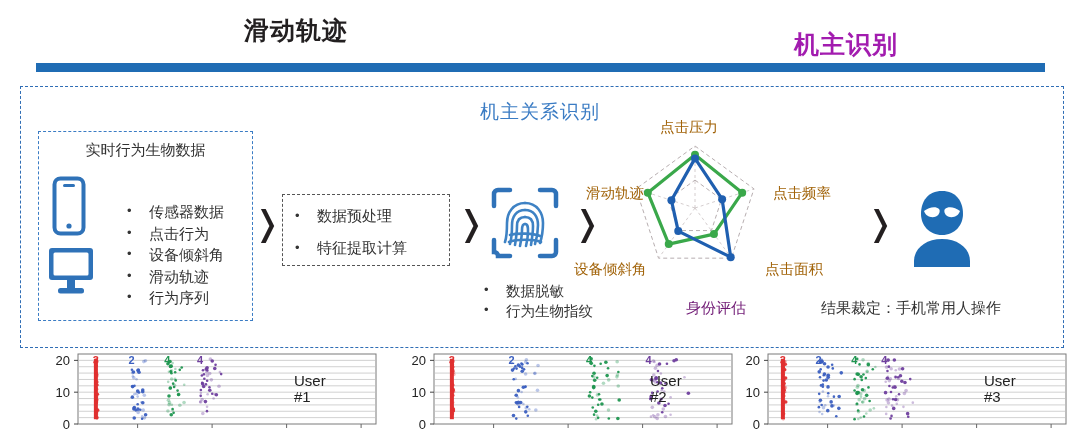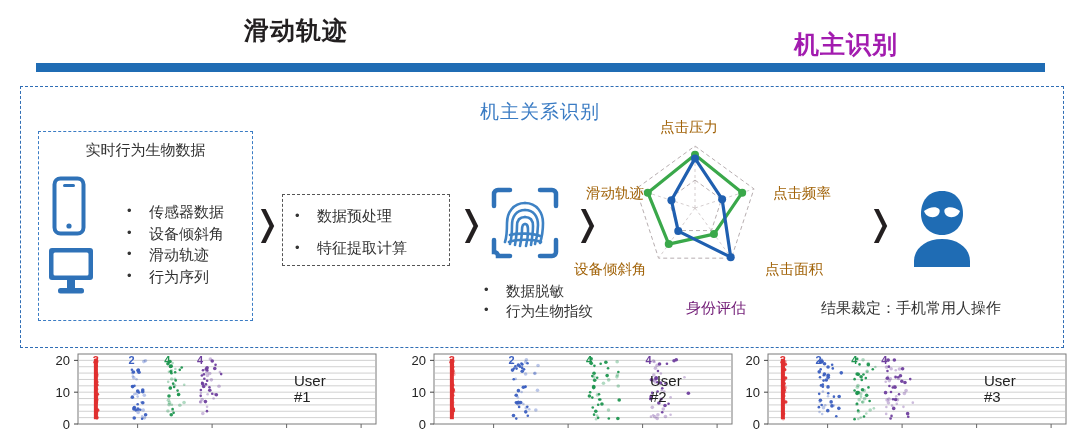--- a/index.html
+++ b/index.html
@@ -207,20 +207,21 @@
     <rect x="2" y="2" width="44" height="32" rx="3" fill="#2f72b8"></rect>
     <rect x="6.5" y="6.5" width="35" height="23" rx="1.5" fill="#ffffff"></rect>
     <circle cx="24" cy="31.5" r="1.6" fill="#2f72b8"></circle>
     <rect x="20" y="34" width="8" height="8" fill="#2f72b8"></rect>
     <rect x="11" y="42" width="26" height="5.5" rx="2.5" fill="#2f72b8"></rect>
   </svg>
 </div>
 
 <ul class="abs" id="stage1-list">
   <li>传感器数据</li>
+  <li>点击行为</li>
   <li>设备倾斜角</li>
   <li>滑动轨迹</li>
   <li>行为序列</li>
 </ul>
 
 <div class="abs chevron" style="left:253px; top:206px;">❭</div>
 
 <div class="abs" id="stage2-box"></div>
 
 <ul class="abs" id="stage2-list">

